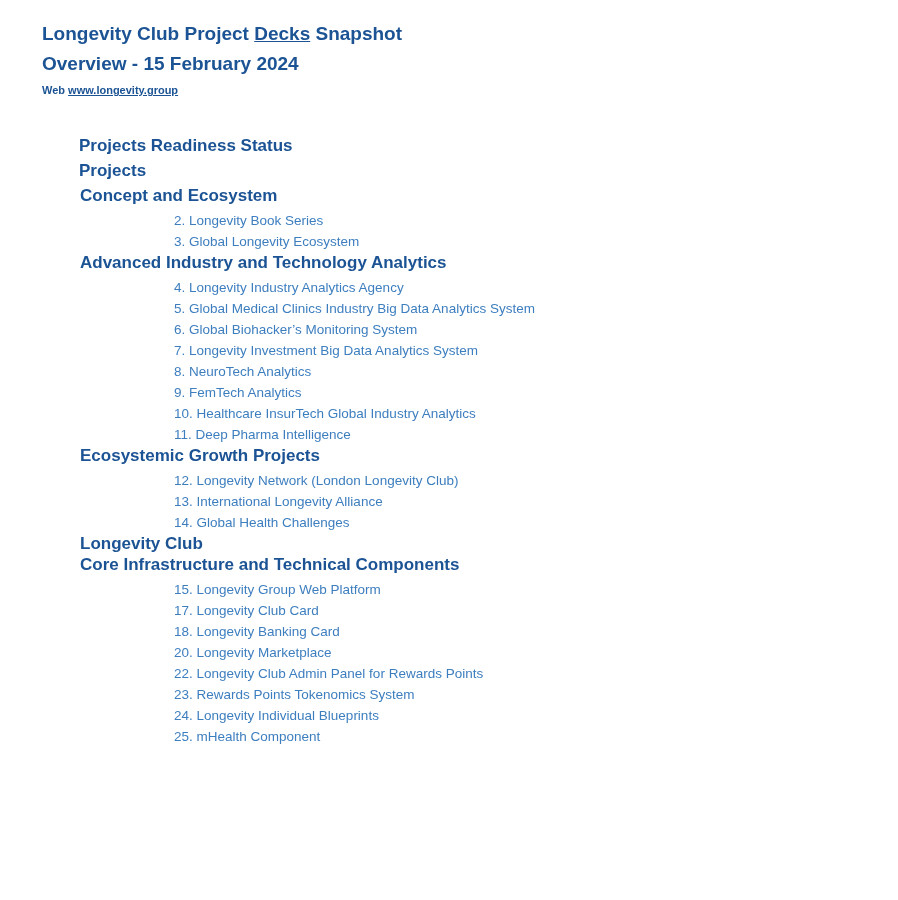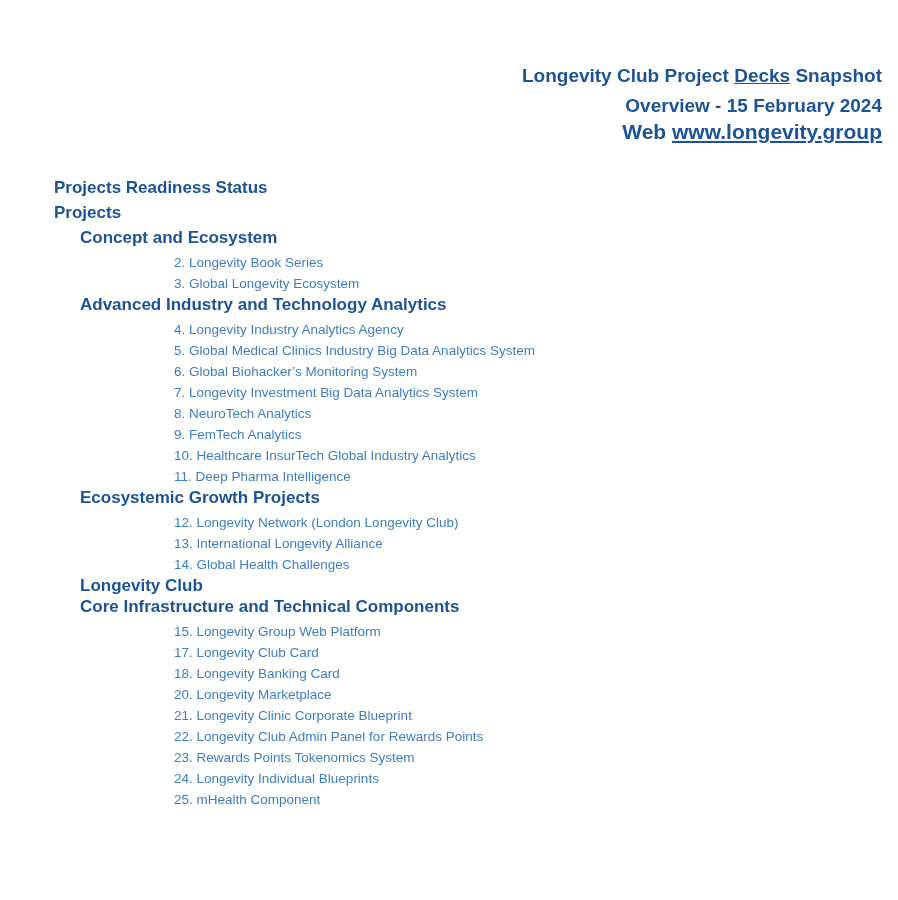--- a/index.html
+++ b/index.html
@@ -17,32 +17,31 @@
   .page {
     position: relative;
     width: 898px;
     height: 900px;
     overflow: hidden;
     background: var(--page-bg);
   }
   
   .header {
     padding: 19px 16px 0 42px;
-    text-align: right;
-    margin-top: 42px;
+    text-align: left;
   }
   .title-line {
     font-size: 19px;
     line-height: 30px;
     font-weight: 700;
     color: var(--heading-blue);
     white-space: pre-wrap;
   }
   .web-line {
-    font-size: 21px;
+    font-size: 11px;
     line-height: 22px;
     font-weight: 700;
     color: var(--heading-blue);
     white-space: pre-wrap;
   }
   .link-underline {
     text-decoration: underline;
     cursor: pointer;
   }
   .toc-title-wrap {
@@ -59,21 +58,21 @@
     margin-top: 34px;
   }
   .toc-h1, .toc-h2 {
     font-size: 17px;
     font-weight: 700;
     line-height: 21px;
     color: var(--heading-blue);
     margin: 0 0 4px 0;
     white-space: pre-line;
   }
-  .toc-h1 { margin-left: 54px; }
+  .toc-h1 { margin-left: 79px; }
   .toc-h2 { margin-left: 80px; }
   .toc-item {
     font-size: 13.5px;
     font-weight: 400;
     line-height: 21px;
     color: var(--item-blue);
     margin: 0 0 0 174px;
     white-space: pre-line;
   }
   .toc-h1, .toc-h2, .toc-item { cursor: pointer; }
@@ -107,20 +106,19 @@
       <div class="toc-h2">Ecosystemic Growth Projects</div>
       <div class="toc-item">12. Longevity Network (London Longevity Club)</div>
       <div class="toc-item">13. International Longevity Alliance</div>
       <div class="toc-item">14. Global Health Challenges</div>
       <div class="toc-h2">Longevity Club
 Core Infrastructure and Technical Components</div>
       <div class="toc-item">15. Longevity Group Web Platform</div>
       <div class="toc-item">17. Longevity Club Card</div>
       <div class="toc-item">18. Longevity Banking Card</div>
       <div class="toc-item">20. Longevity Marketplace</div>
-      <div class="toc-item">21. Longevity Clinic Corporate Blueprint</div>
       <div class="toc-item">22. Longevity Club Admin Panel for Rewards Points</div>
       <div class="toc-item">23. Rewards Points Tokenomics System</div>
       <div class="toc-item">24. Longevity Individual Blueprints</div>
       <div class="toc-item">25. mHealth Component</div>
     </div>
 
 </div>
 
 </body></html>

